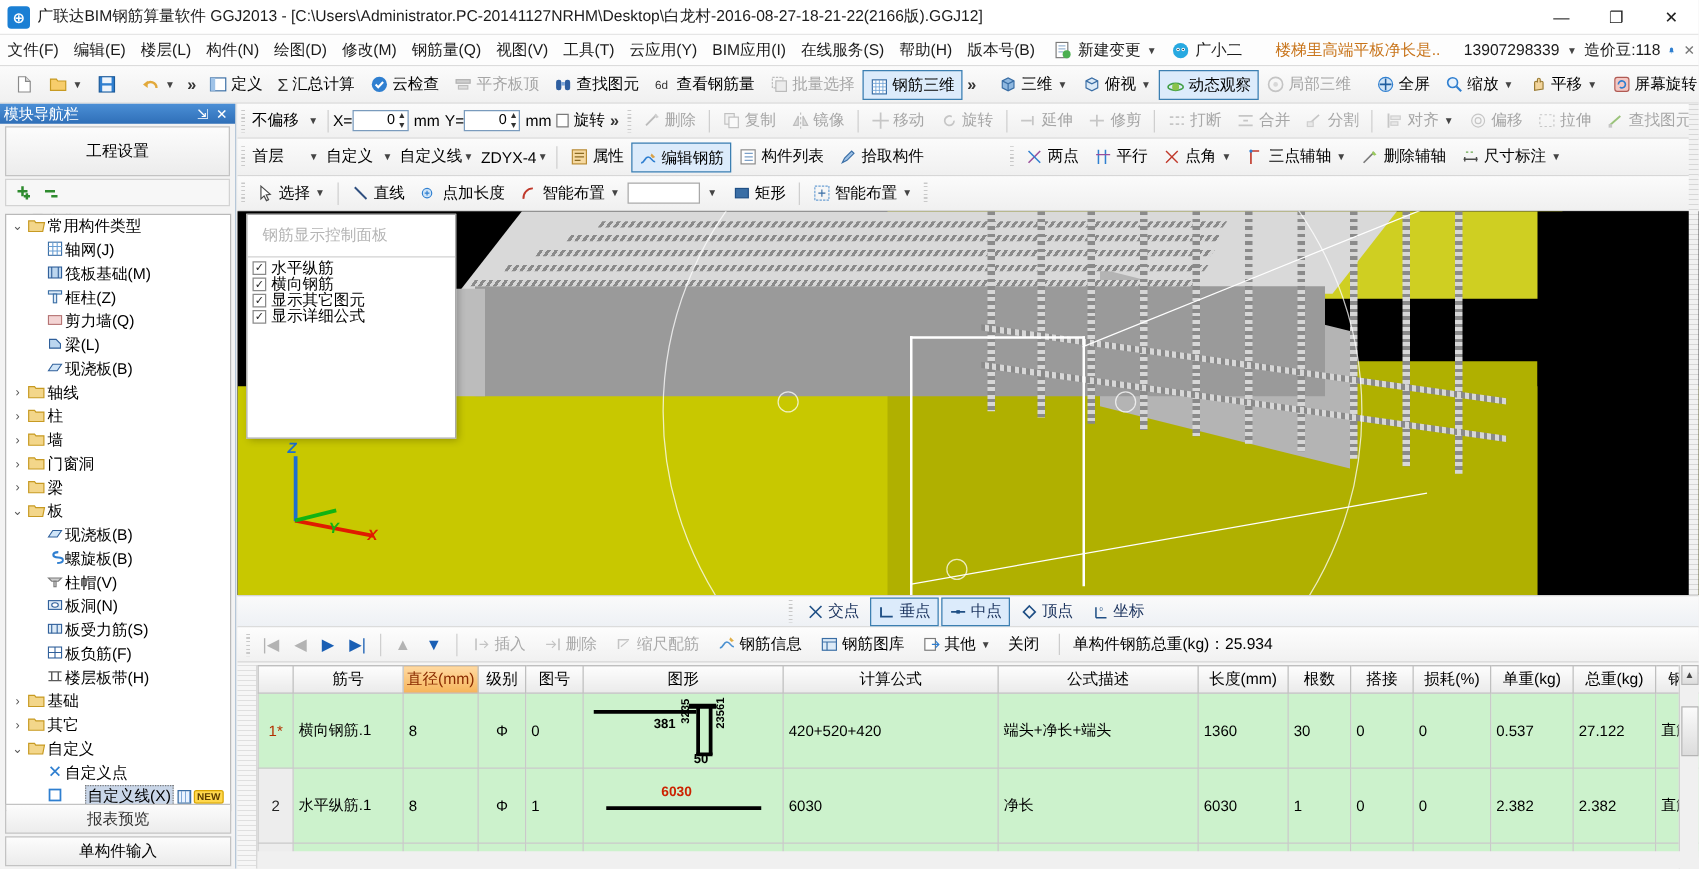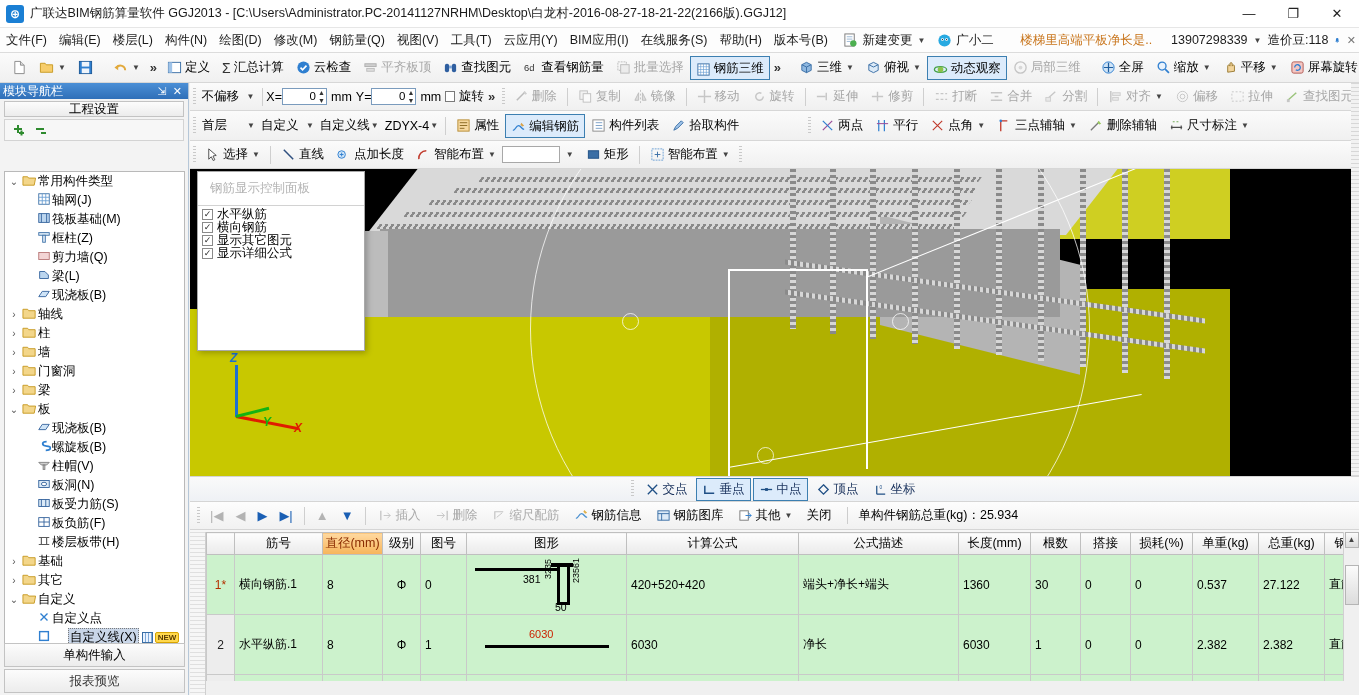--- a/index.html
+++ b/index.html
@@ -68,21 +68,21 @@
   .combo{display:flex;align-items:center;border:1px solid transparent;padding:1px 2px;}
   .combo .lbl{min-width:44px;}
 
   
   .navpanel{position:absolute;left:0;top:83px;width:189px;height:612px;background:#f3f3f3;
             border-right:1px solid #b6c7d8;}
   .nav-caption{height:16px;background:linear-gradient(#4b8fd6,#2f6fb8);
                color:#fff;font-size:12px;display:flex;align-items:center;padding:0 3px;}
   .nav-caption .t{flex:1;}
   .nav-caption .b{padding:0 3px;font-size:11px;}
-  .nav-big{height:16px;margin:2px 4px;background:linear-gradient(#fcfcfc,#ececec);
+  .nav-big{height:40px;margin:2px 4px;background:linear-gradient(#fcfcfc,#ececec);
            border:1px solid #c3c3c3;display:flex;align-items:center;justify-content:center;font-size:12.5px;}
   .nav-tools{height:22px;margin:2px 4px 0;background:#f7f7f7;border:1px solid #d3d3d3;
              display:flex;align-items:center;gap:6px;padding:0 6px;}
   .tree{position:absolute;left:4px;top:88px;width:181px;height:478px;background:#fff;
         border:1px solid #b9b9b9;overflow:hidden;font-size:12.5px;}
   .tnode{display:flex;align-items:center;height:19px;padding-left:2px;white-space:nowrap;}
   .tnode .tw{width:14px;text-align:center;color:#5a5a5a;font-size:10px;}
   .tnode .ic{width:17px;text-align:center;}
   .tnode.sel .lab{background:#c9d6e8;border:1px dotted #7a7a7a;padding:0 1px;margin-left:16px;}
   .indent1{padding-left:16px;}
@@ -158,21 +158,21 @@
   .vscroll{position:absolute;right:0;top:30px;width:16px;height:163px;background:#f0f0f0;
            border-left:1px solid #d0d0d0;}
   .vthumb{width:14px;height:40px;margin:17px auto 0;background:linear-gradient(#fbfbfb,#dcdcdc);
           border:1px solid #b5b5b5;}
   .vcap{width:14px;height:16px;margin:0 auto;background:linear-gradient(#fbfbfb,#dcdcdc);
         border:1px solid #b5b5b5;text-align:center;font-size:8px;line-height:14px;color:#444;}
   .hscroll{position:absolute;left:16px;bottom:0;width:1153px;height:14px;background:#f0f0f0;}
   .left-strip{position:absolute;left:0;top:30px;width:16px;height:163px;
               background:repeating-linear-gradient(to bottom,#dfdfdf 0 1px,#f6f6f6 1px 4px);
               border-right:1px solid #cfcfcf;}
-  .shape-cell{position:relative;height:56px;}
+  .shape-cell{position:relative;height:56px;font-weight:bold;}
   .sh-line{position:absolute;background:#000;}
   .sh-num{position:absolute;font-size:10.5px;color:#000;}
   .sh-red{position:absolute;font-size:11px;color:#cc2200;}
   .vert-lab{position:absolute;font-size:9px;writing-mode:vertical-rl;transform:rotate(180deg);}
 
   
   .rebarpanel{position:absolute;left:197px;top:171px;width:168px;height:180px;
               background:#fff;border:1px solid #a9a9a9;box-shadow:2px 2px 6px rgba(0,0,0,.25);}
   .rp-title{height:34px;display:flex;align-items:center;padding-left:12px;
             color:#b4b4b4;font-size:12.5px;border-bottom:1px solid #d2d2d2;}
@@ -891,25 +891,25 @@
           <span class="tw"></span>
           <span class="ic"><svg width="14" height="14" viewBox="0 0 16 16">
               <rect x="2" y="3" width="12" height="10" fill="none" stroke="#3a6ea5"></rect>
               <path d="M3 12L12 3M6 13L13 6M2 9L9 2" stroke="#6a9fd4"></path>
             </svg></span>
           <span class="lab">自定义面</span>
         </div>
       </div>
 
     <div class="nav-bottom">
+      <div class="nav-bbtn" style="color:#333;">
+        <span>报表预览</span>
+      </div>
       <div class="nav-bbtn">
         <span>单构件输入</span>
-      </div>
-      <div class="nav-bbtn" style="color:#333;">
-        <span>报表预览</span>
       </div>
     </div>
   </div>
 
   <div class="viewport">
     <div class="vp-floor"></div>
     <div class="vp-floor2"></div>
     <div class="vp-slabtop2"></div>
     <div class="vp-slabtop"></div>
     <div class="vp-edge"></div>

